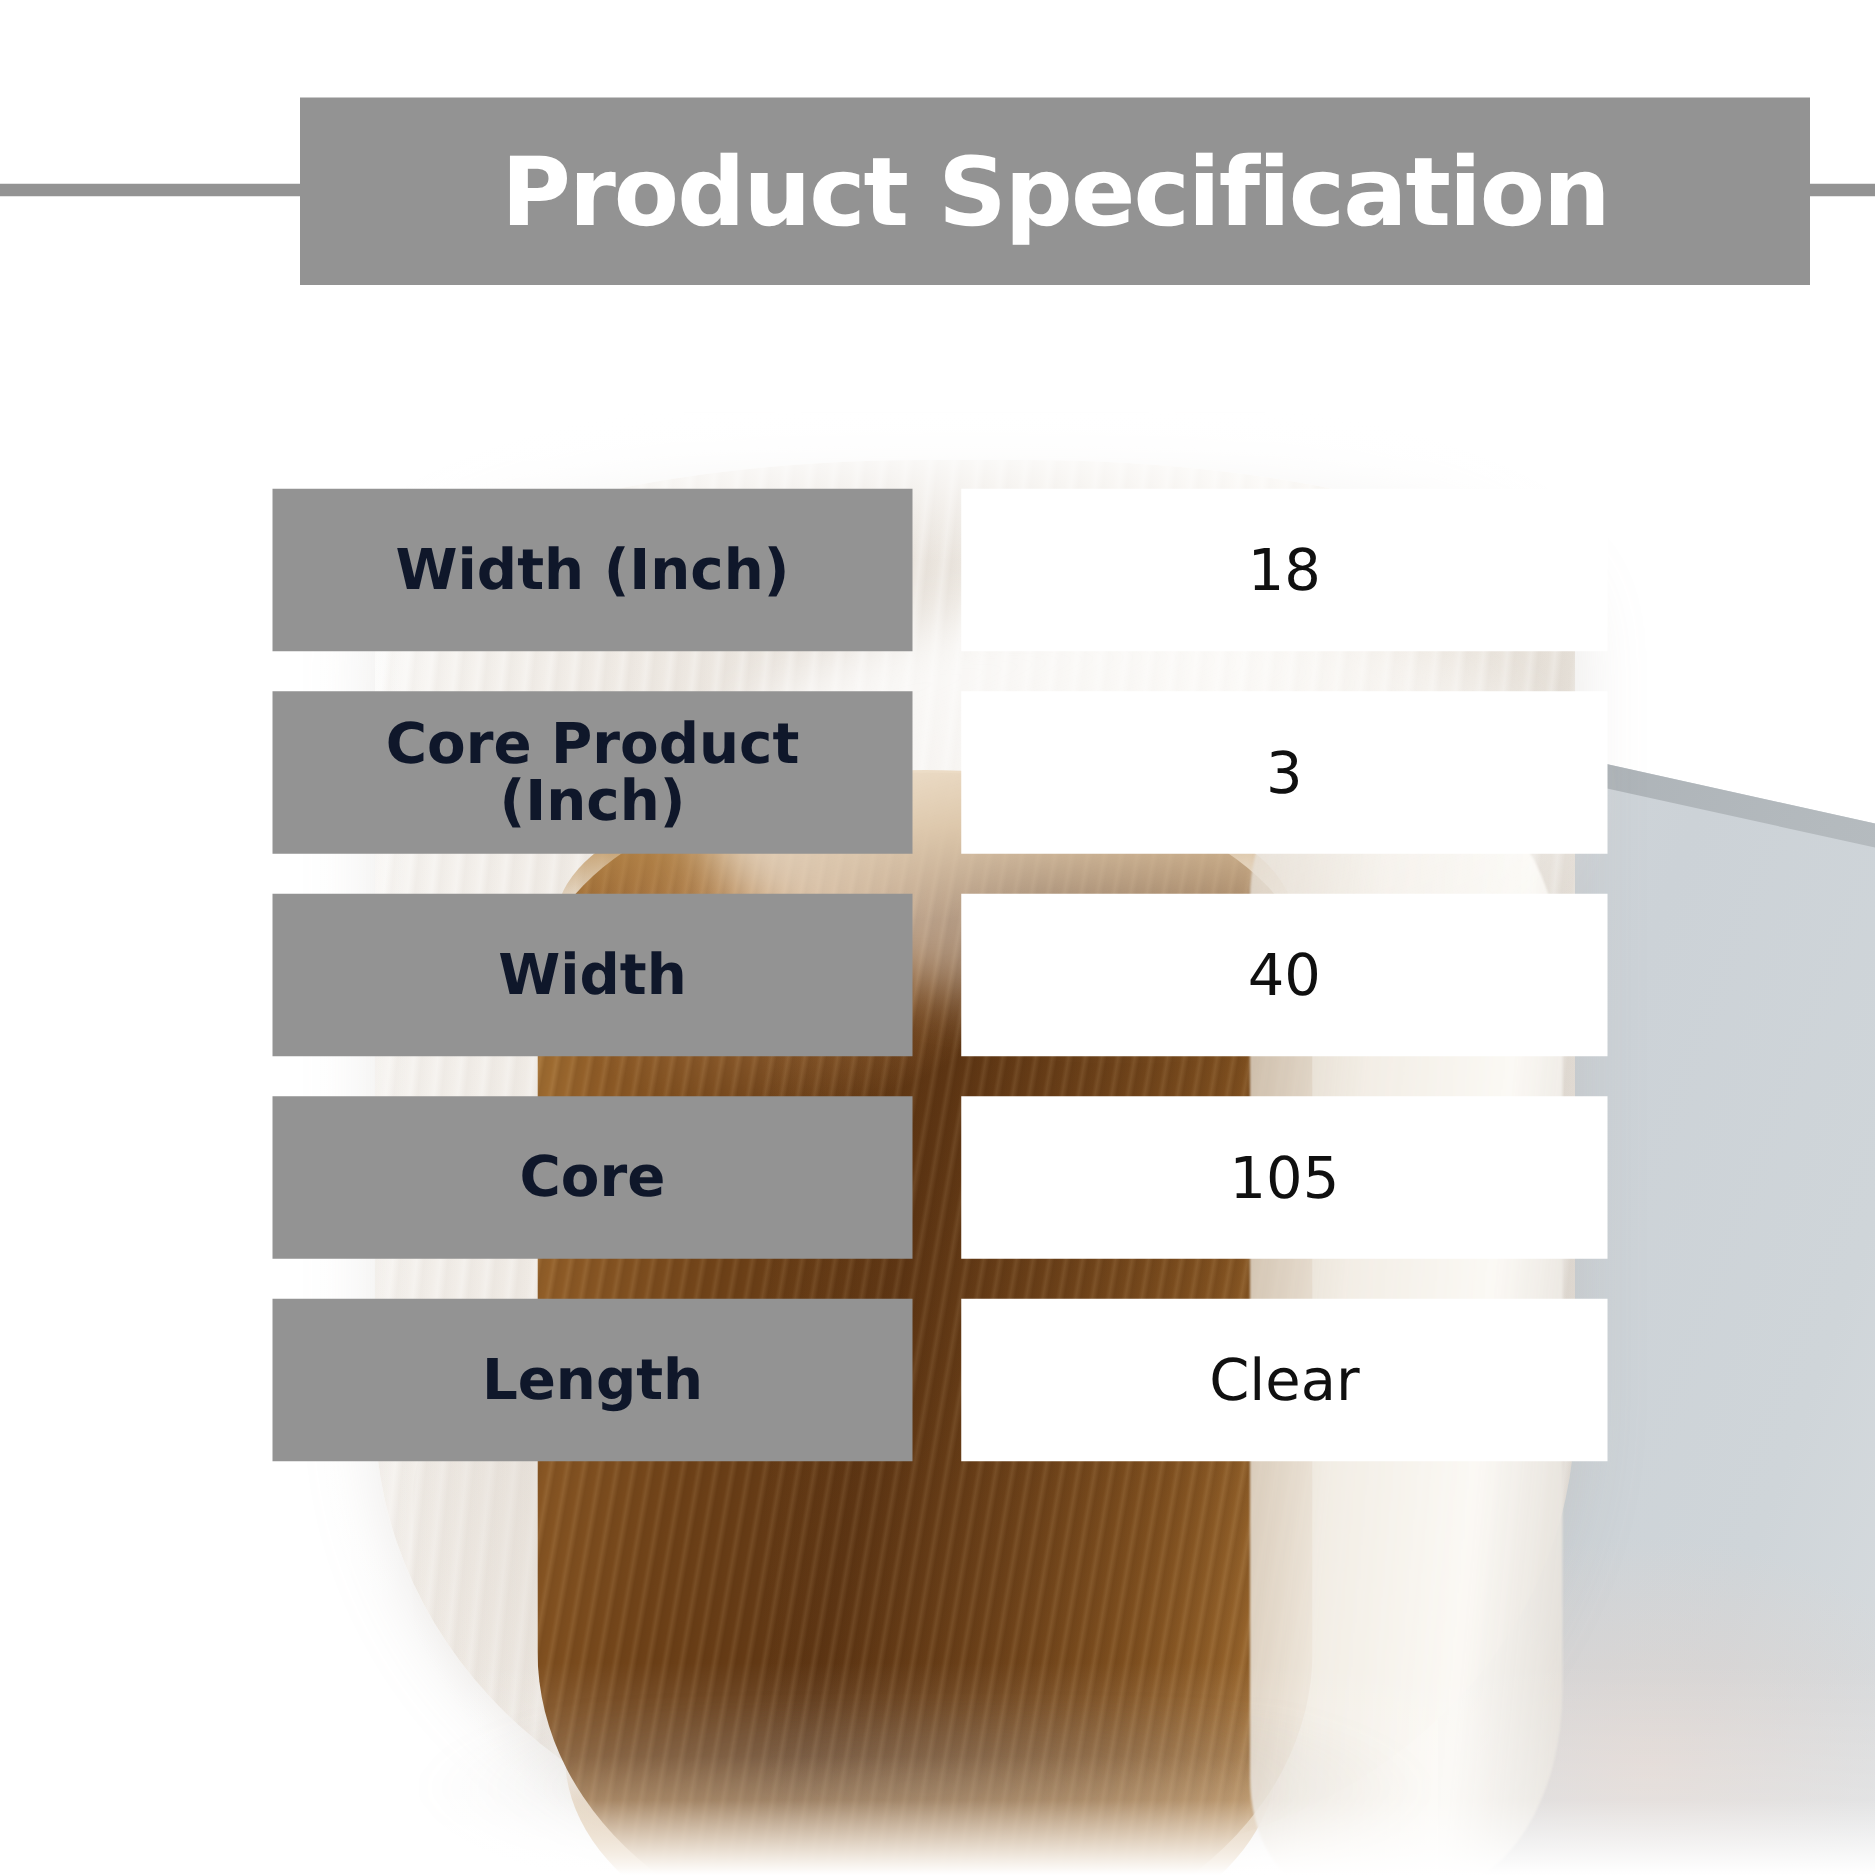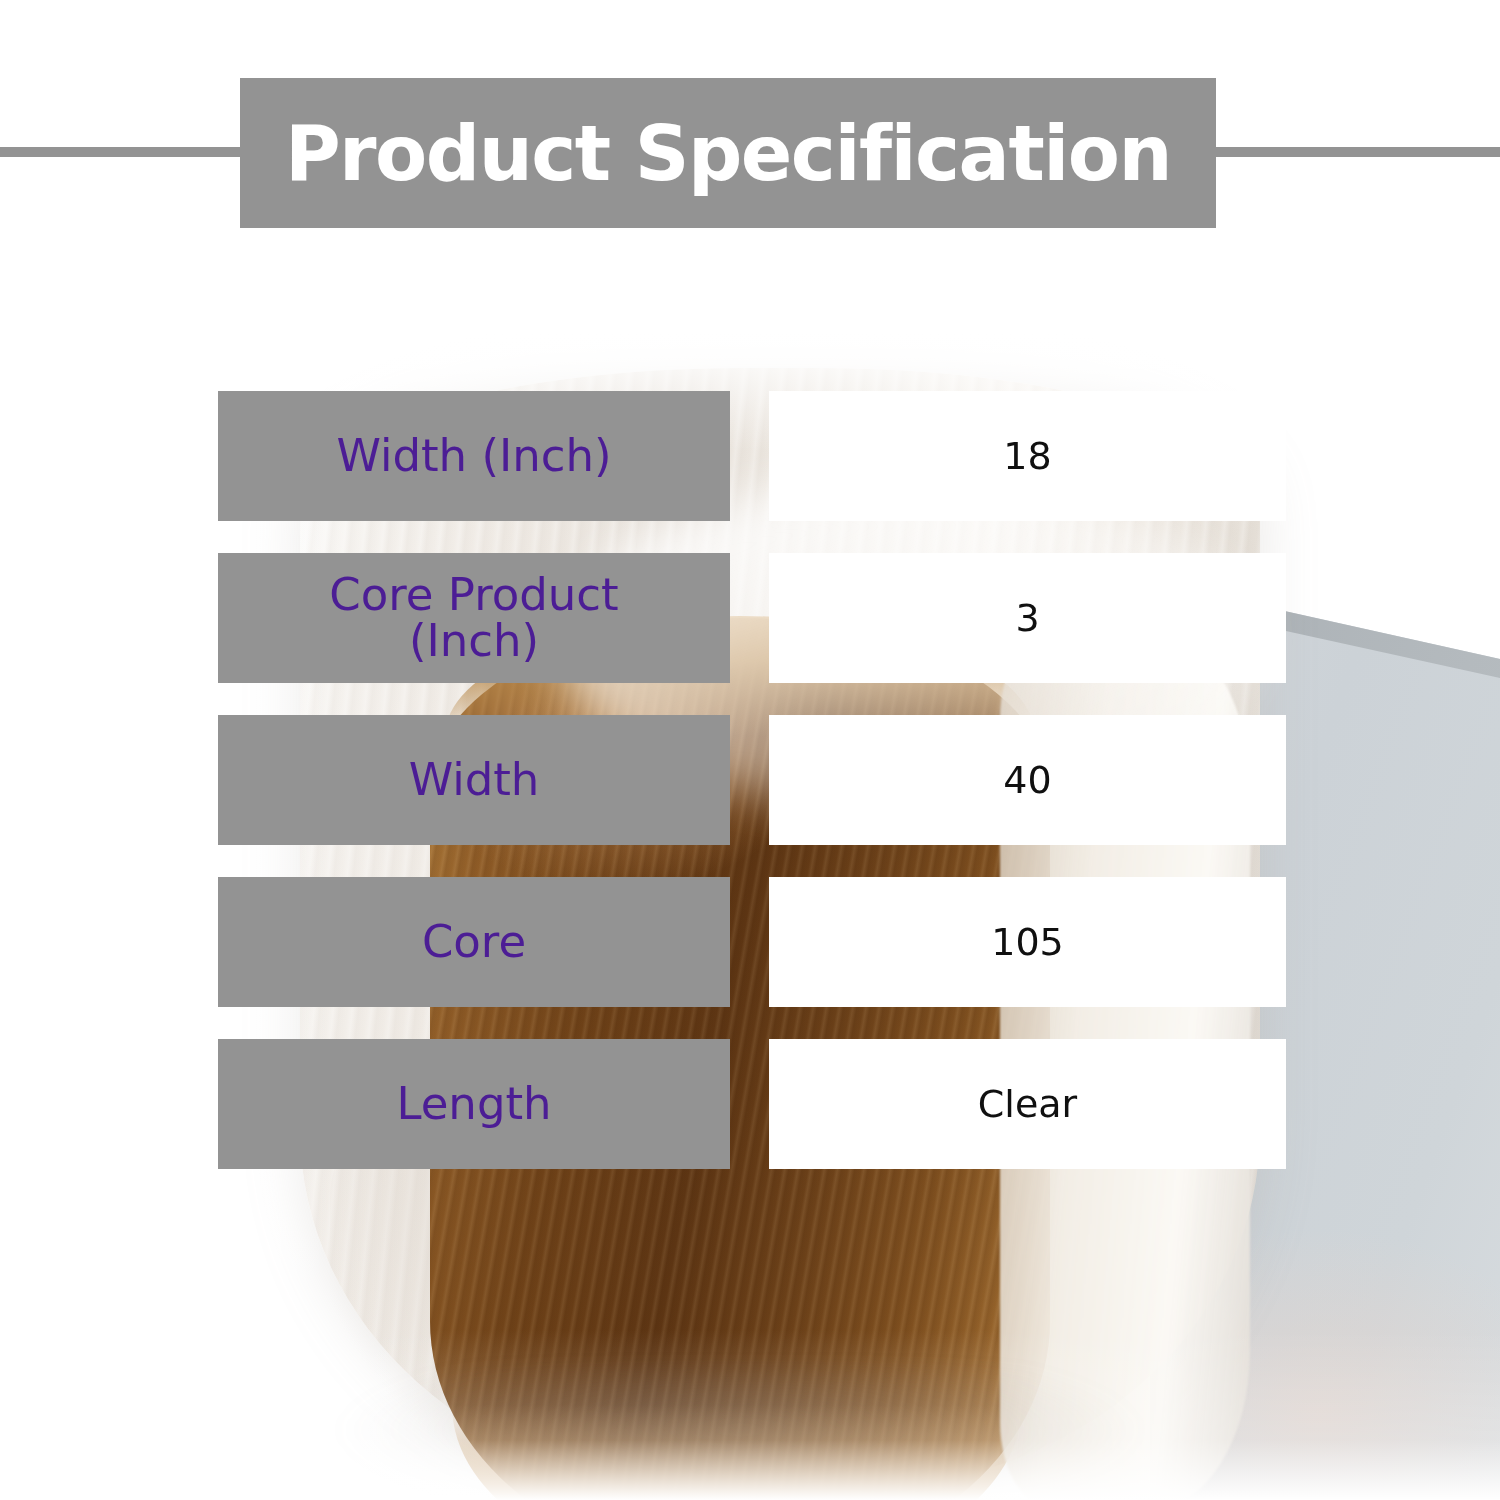--- a/index.html
+++ b/index.html
@@ -200,21 +200,21 @@
     left: 0;
     top: 147px;
     width: 1500px;
     height: 10px;
     background: #939393;
   }
   #title-banner {
     position: absolute;
     left: 240px;
     top: 78px;
-    width: 976px;
+    width: 1208px;
     height: 150px;
     background: #939393;
     display: flex;
     align-items: center;
     justify-content: center;
   }
   #title-text {
     color: #ffffff;
     font-family: "DejaVu Sans", sans-serif;
     font-weight: 700;
@@ -235,47 +235,47 @@
     height: 130px;
     margin-bottom: 32px;
   }
   .spec-label {
     position: absolute;
     left: 0;
     top: 0;
     width: 512px;
     height: 130px;
     background: #939393;
-    color: #4c1d95;
+    color: #0f172a;
     display: flex;
     align-items: center;
     justify-content: center;
     text-align: center;
     font-family: "DejaVu Sans", sans-serif;
     font-size: 45px;
-    font-weight: 400;
+    font-weight: 700;
     line-height: 1.02;
     padding: 0 10px;
     box-sizing: border-box;
     white-space: pre-line;
   }
   .spec-value {
     position: absolute;
     left: 551px;
     top: 0;
     width: 517px;
     height: 130px;
     background: #ffffff;
     color: #101010;
     display: flex;
     align-items: center;
     justify-content: center;
     text-align: center;
     font-family: "DejaVu Sans", sans-serif;
-    font-size: 38px;
+    font-size: 46px;
     font-weight: 400;
   }
 </style>
 </head>
 <body>
 
 <div id="page">
 
   <div id="photo">
     <div class="sheet"></div>

